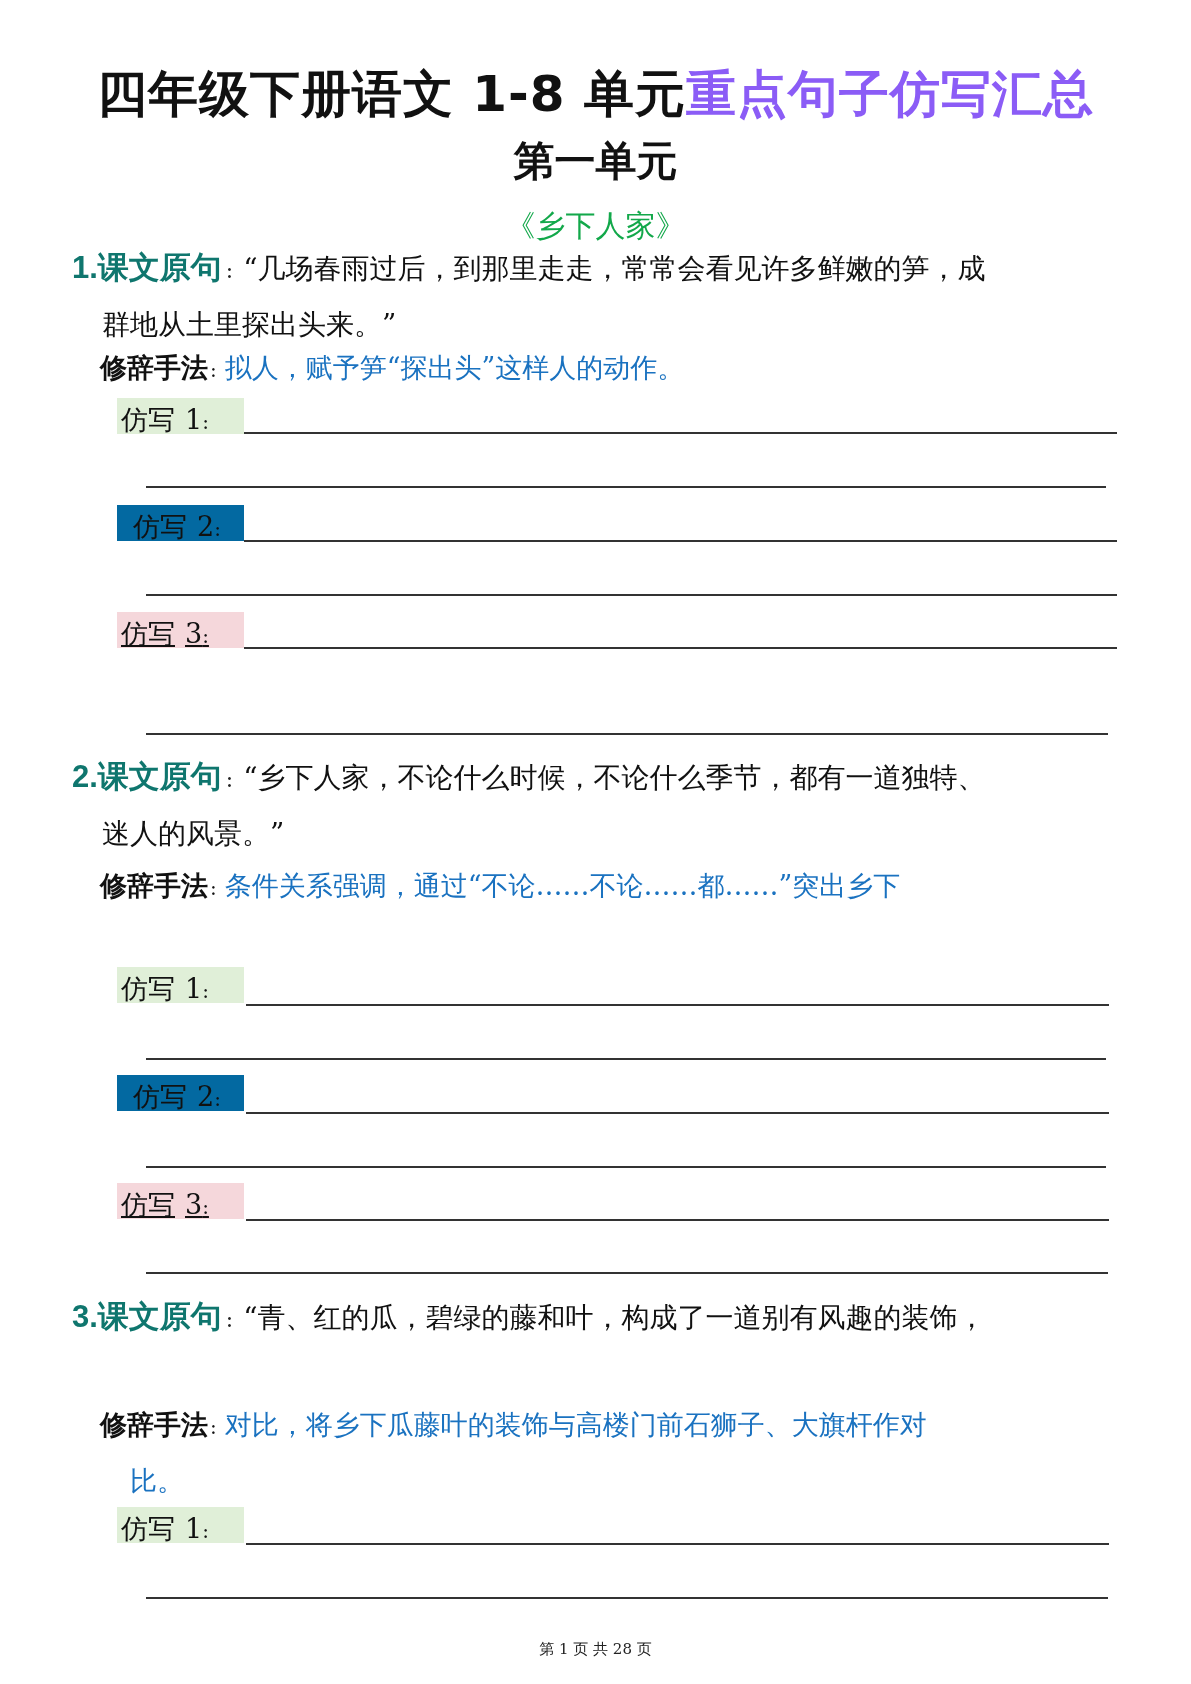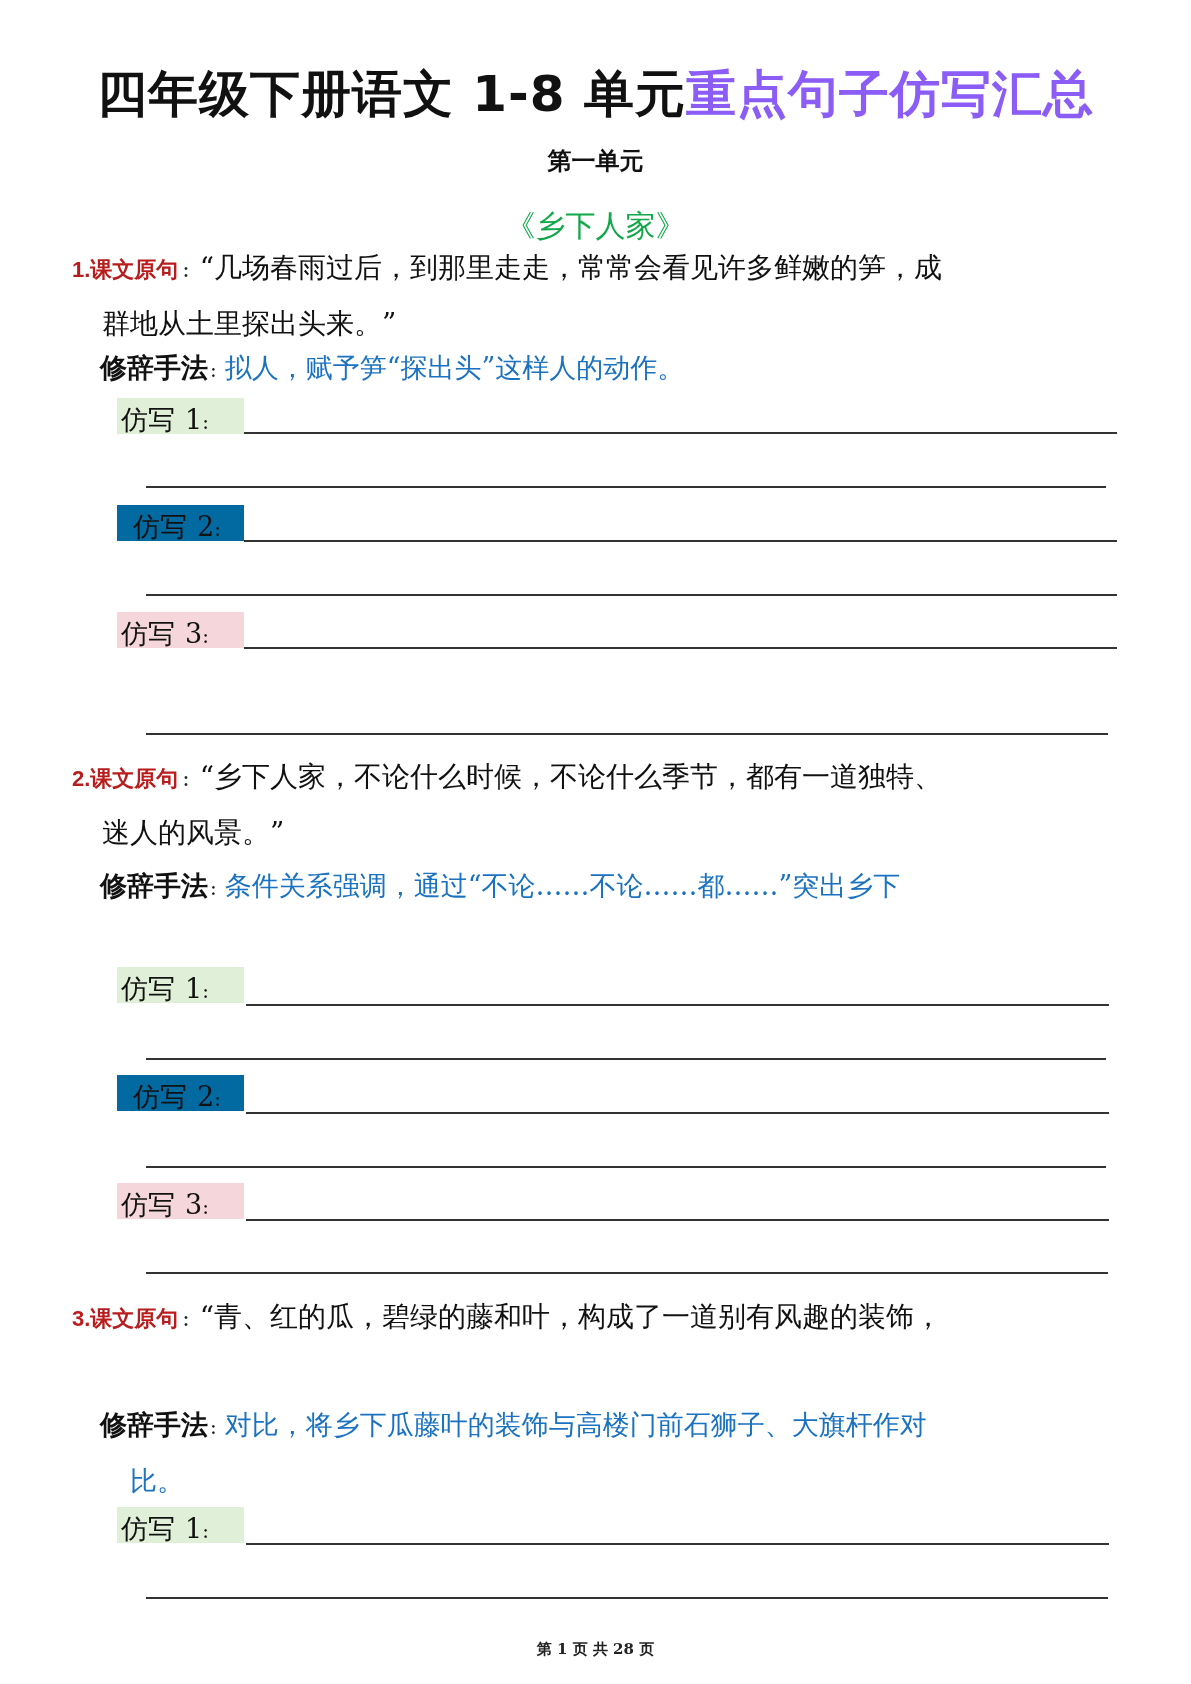--- a/index.html
+++ b/index.html
@@ -4,41 +4,41 @@
 <style>
   html, body { margin: 0; padding: 0; background: #ffffff; }
   body { width: 1191px; height: 1684px; position: relative; overflow: hidden;
          font-family: "DejaVu Serif", "Liberation Serif", serif; color: #111; }
   .abs { position: absolute; }
   .title { left: 0; width: 1191px; top: 62px; text-align: center;
            font-family: "DejaVu Sans", "Liberation Sans", sans-serif; font-weight: bold;
            font-size: 50px; line-height: 64px; letter-spacing: 1px; white-space: nowrap; }
   .title .t-red { color: #8b5cf6; }
   .unit { left: 0; width: 1191px; top: 136px; text-align: center; font-weight: bold;
-          font-size: 24px; line-height: 50px; }
+          font-size: 41px; line-height: 50px; }
   .lesson { left: 0; width: 1191px; top: 204px; text-align: center; color: #12a84a;
             font-family: "DejaVu Sans", "Liberation Sans", sans-serif; font-size: 30px; line-height: 44px; }
   .orig { left: 72px; width: 1050px; font-size: 28px; line-height: 54px; }
-  .orig .num { color: #b91c1c; font-weight: bold; font-family: "Liberation Sans", "DejaVu Sans", sans-serif; font-size: 22px; }
+  .orig .num { color: #0f766e; font-weight: bold; font-family: "Liberation Sans", "DejaVu Sans", sans-serif; font-size: 31px; }
   .orig .colon { color: #222; font-size: 22px; margin: 0 10px 0 4px; }
   .orig .line2 { display: block; padding-left: 30px; }
   .rhet { left: 100px; width: 1000px; font-size: 27px; line-height: 54px; }
   .rhet .lab { font-weight: bold; color: #111; }
   .rhet .colon { font-size: 20px; margin: 0 8px 0 2px; }
   .rhet .val { color: #1a72c0; }
   .rhet .line2 { display: block; padding-left: 30px; color: #1a72c0; }
   .imit { left: 117px; width: 127px; height: 36px; font-size: 27px; line-height: 44px;
           padding-left: 4px; box-sizing: border-box; white-space: nowrap; }
   .imit .n { font-family: "DejaVu Serif", serif; margin-left: 10px; }
   .imit .c { font-size: 20px; }
   .bg-green { background: #e0efd8; }
   .bg-cyan  { background: #0369a1; padding-left: 16px; }
-  .bg-pink  { background: #f5d7db; }
+  .bg-pink  { background: #f5d7db; text-decoration: underline; }
   .rule { height: 2px; background: #333; }
-  .footer { left: 0; width: 1191px; top: 1640px; text-align: center; font-size: 15px; color: #222; font-weight: bold; }
+  .footer { left: 0; width: 1191px; top: 1640px; text-align: center; font-size: 15px; color: #222; }
 </style>
 </head>
 <body>
 
 <div class="abs title"><span>四年级下册语文 1-8 单元</span><span class="t-red">重点句子仿写汇总</span></div>
 <div class="abs unit">第一单元</div>
 <div class="abs lesson">《乡下人家》</div>
 
 <div class="abs orig" style="top:241px">
   <span class="num">1.课文原句</span><span class="colon">:</span><span>“几场春雨过后，到那里走走，常常会看见许多鲜嫩的笋，成</span>

